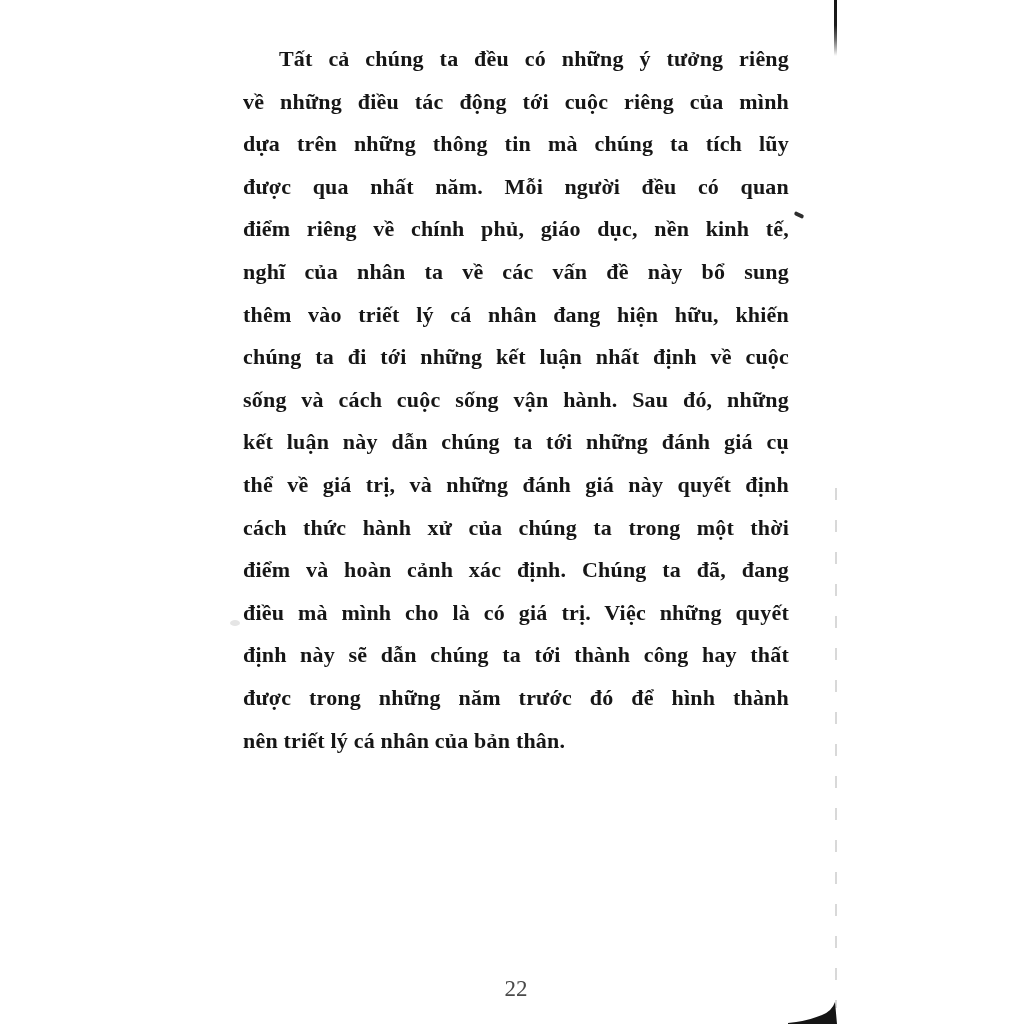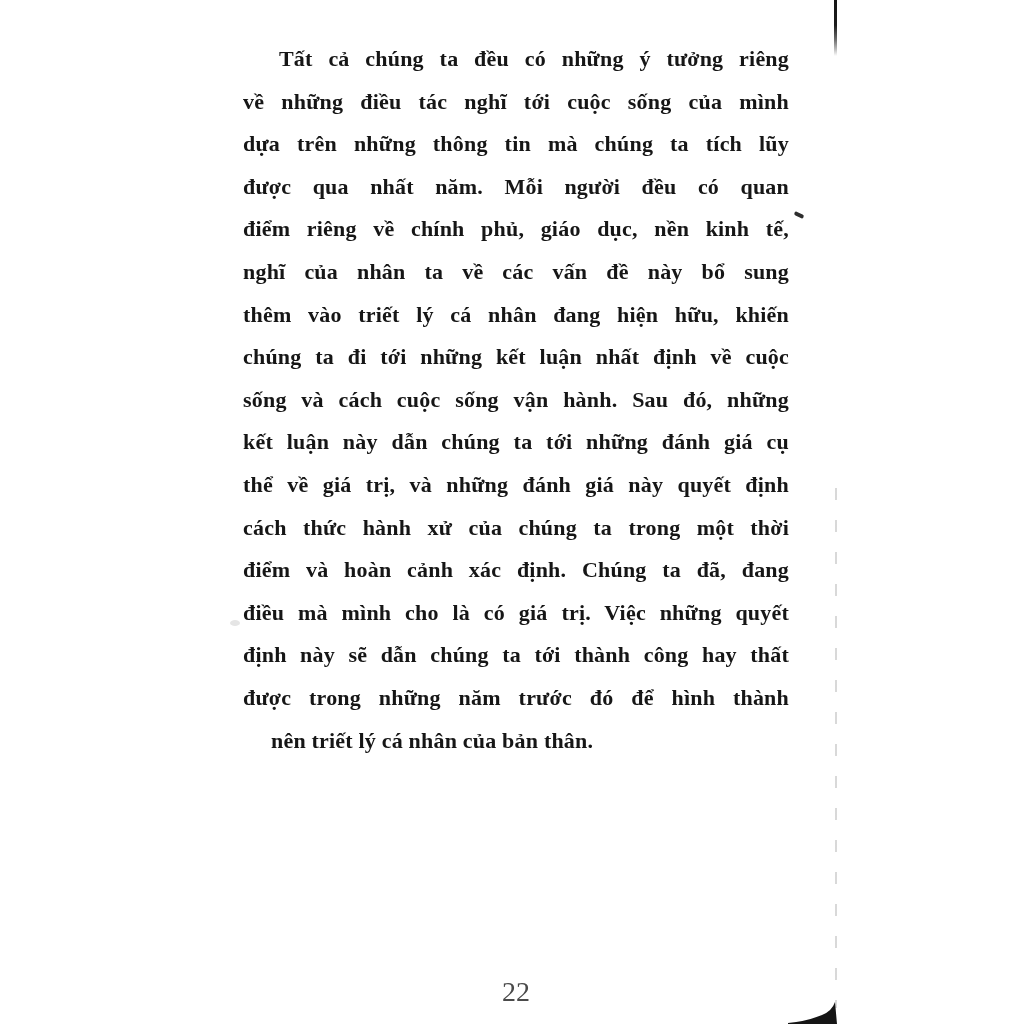--- a/index.html
+++ b/index.html
@@ -28,29 +28,29 @@
     letter-spacing: 0.2px;
   }
   .line {
     height: 42.6px;
     overflow: hidden;
     text-align: justify;
     text-align-last: justify;
     white-space: normal;
   }
   .line.first { text-indent: 36px; }
-  .line.last  { text-align-last: left; margin-left: 28px; }
+  .line.last  { text-align-last: left; }
 
   .page-number {
     position: absolute;
     left: 243px;
     top: 976px;
     width: 546px;
     text-align: center;
-    font-size: 28px;
+    font-size: 23px;
     font-weight: 400;
     color: #4a4a4a;
   }
 
   
   .spine-line-top {
     position: absolute;
     left: 834px;
     top: 0;
     width: 3px;
@@ -96,21 +96,21 @@
     height: 22px;
   }
 </style>
 </head>
 <body>
 
 <div class="page">
 
   <div class="text-block">
     <div class="line first">Tất cả chúng ta đều có những ý tưởng riêng</div>
-    <div class="line">về những điều tác nghĩ tới cuộc sống của mình</div>
+    <div class="line">về những điều tác động tới cuộc riêng của mình</div>
     <div class="line">dựa trên những thông tin mà chúng ta tích lũy</div>
     <div class="line">được qua nhất năm. Mỗi người đều có quan</div>
     <div class="line">điểm riêng về chính phủ, giáo dục, nền kinh tế,</div>
     <div class="line">nghĩ của nhân ta về các vấn đề này bổ sung</div>
     <div class="line">thêm vào triết lý cá nhân đang hiện hữu, khiến</div>
     <div class="line">chúng ta đi tới những kết luận nhất định về cuộc</div>
     <div class="line">sống và cách cuộc sống vận hành. Sau đó, những</div>
     <div class="line">kết luận này dẫn chúng ta tới những đánh giá cụ</div>
     <div class="line">thể về giá trị, và những đánh giá này quyết định</div>
     <div class="line">cách thức hành xử của chúng ta trong một thời</div>

